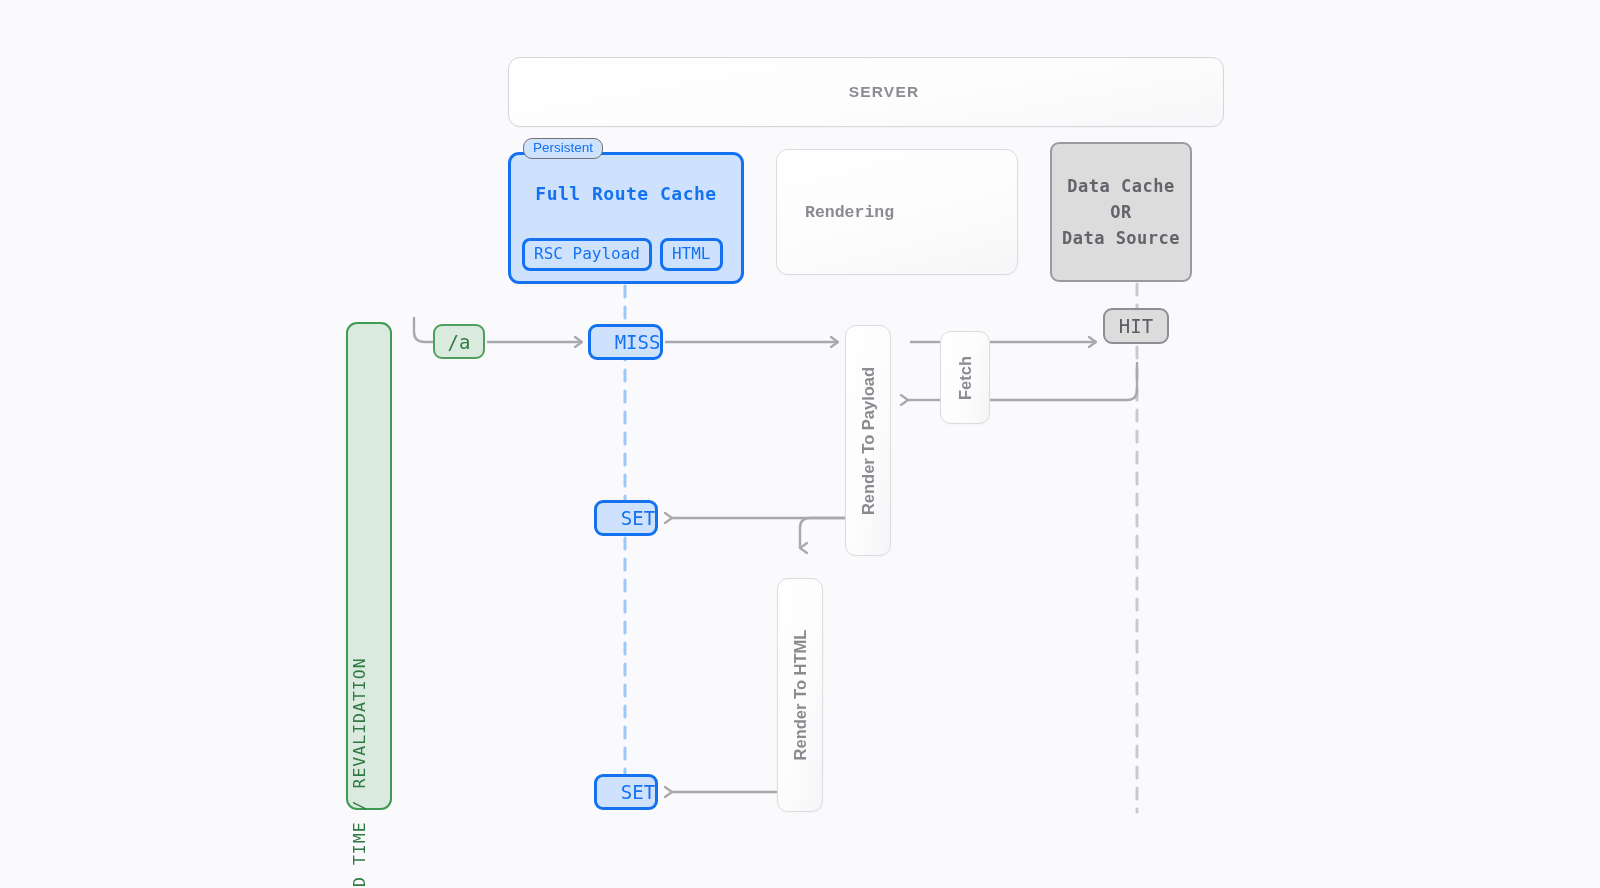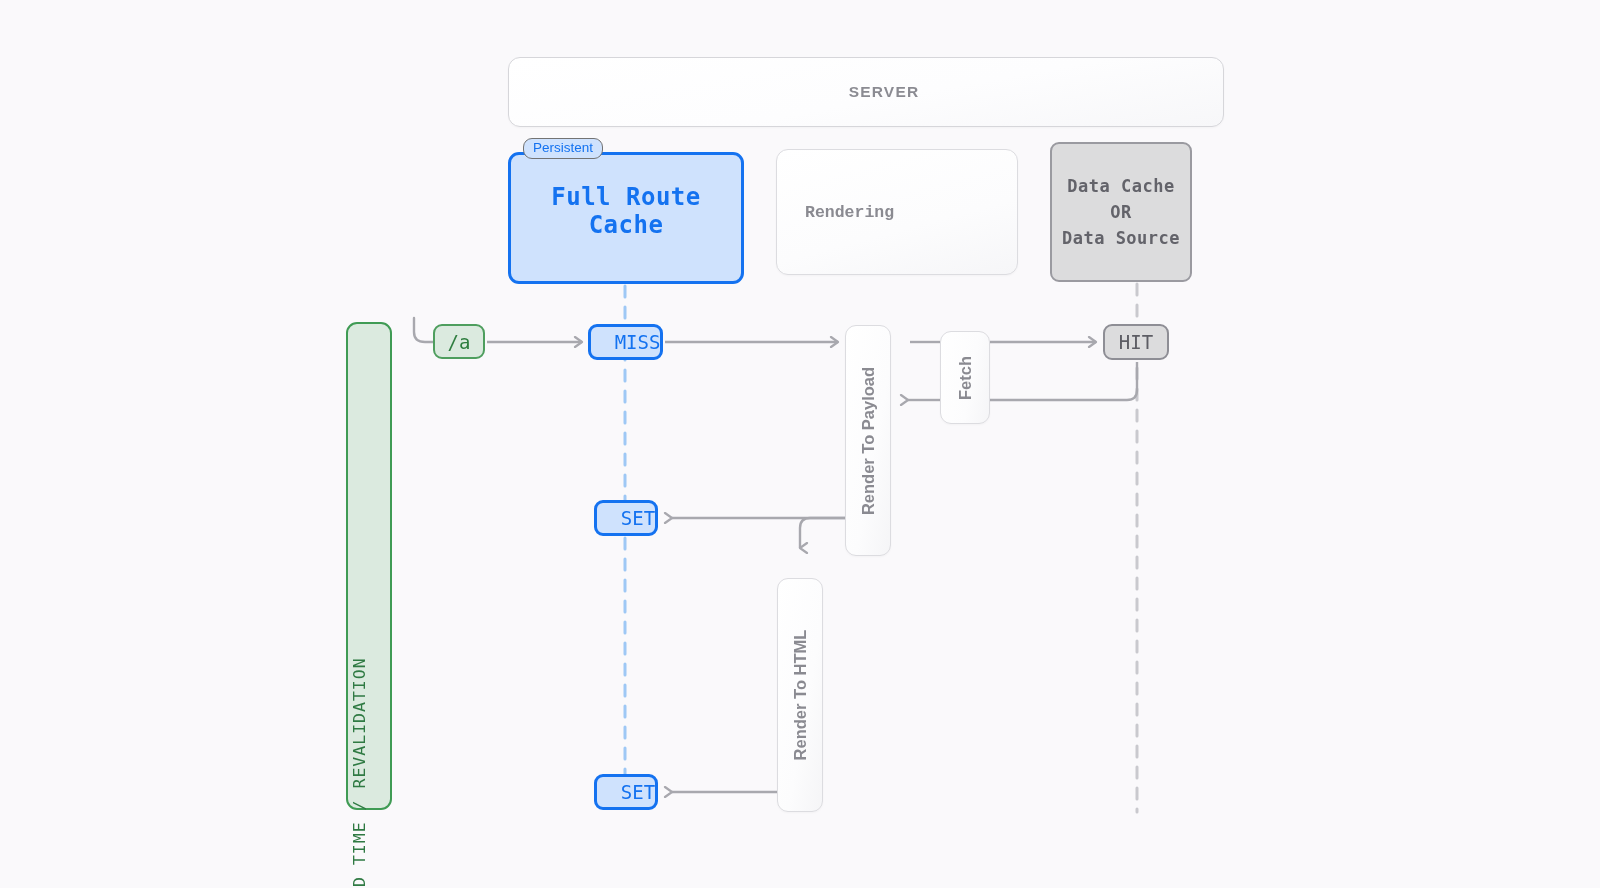--- a/index.html
+++ b/index.html
@@ -28,21 +28,21 @@
 
   
   .frc{
     left:508px;top:152px;width:236px;height:132px;
     border:3px solid #1472f0;border-radius:11px;
     background:#cfe2fd;
   }
   .frc-title{
     position:absolute;left:0;right:0;top:28px;text-align:center;
     font-family:"DejaVu Sans Mono","Liberation Mono",monospace;
-    font-size:24px;font-weight:700;color:#1472f0;letter-spacing:.5px;
+    font-size:18px;font-weight:700;color:#1472f0;letter-spacing:.5px;
   }
   .persistent-badge{
     position:absolute;left:12px;top:-17px;
     border:1px solid #737373;border-radius:9px;
     background:#cfe2fd;
     padding:2px 9px 3px 9px;
     font-size:13.5px;color:#1472f0;line-height:1.05;
     font-family:"Liberation Sans",sans-serif;
   }
   .frc-chips{
@@ -114,21 +114,21 @@
     font-family:"DejaVu Sans Mono","Liberation Mono",monospace;
     color:#1472f0;
     padding-left:24px;
   }
   .pill-miss{left:588px;top:324px;width:75px;height:36px;font-size:19px;}
   .pill-set1{left:594px;top:500px;width:64px;height:36px;font-size:19px;}
   .pill-set2{left:594px;top:774px;width:64px;height:36px;font-size:19px;}
 
   
   .pill-hit{
-    left:1103px;top:324px;width:66px;height:36px;
+    left:1103px;top:308px;width:66px;height:36px;
     border:2.5px solid #8e8e95;border-radius:9px;background:#dcdcdd;
     display:flex;align-items:center;justify-content:center;
     font-family:"DejaVu Sans Mono","Liberation Mono",monospace;
     font-size:19px;color:#5d5d64;text-align:right;
   }
 
   
   .vcard{
     border:1px solid #dcdce0;border-radius:11px;
     background:linear-gradient(100deg,#ffffff 0%,#fcfcfd 60%,#f5f5f7 100%);
@@ -188,20 +188,24 @@
     <line x1="777" y1="792" x2="672" y2="792" stroke="#a8a8ae" stroke-width="2.4" marker-end="url(#arrowL)"></line>
   </svg>
 
   <div class="box server-bar">
     <span>SERVER</span>
   </div>
 
   <div class="box frc">
     <div class="persistent-badge">Persistent</div>
     <div class="frc-title">Full Route Cache</div>
+    <div class="frc-chips">
+      <div class="chip">RSC Payload</div>
+      <div class="chip">HTML</div>
+    </div>
   </div>
 
   <div class="box rendering">
     <span>Rendering</span>
   </div>
 
   <div class="box datacache">
     <span>Data Cache</span>
     <span>OR</span>
     <span>Data Source</span>

